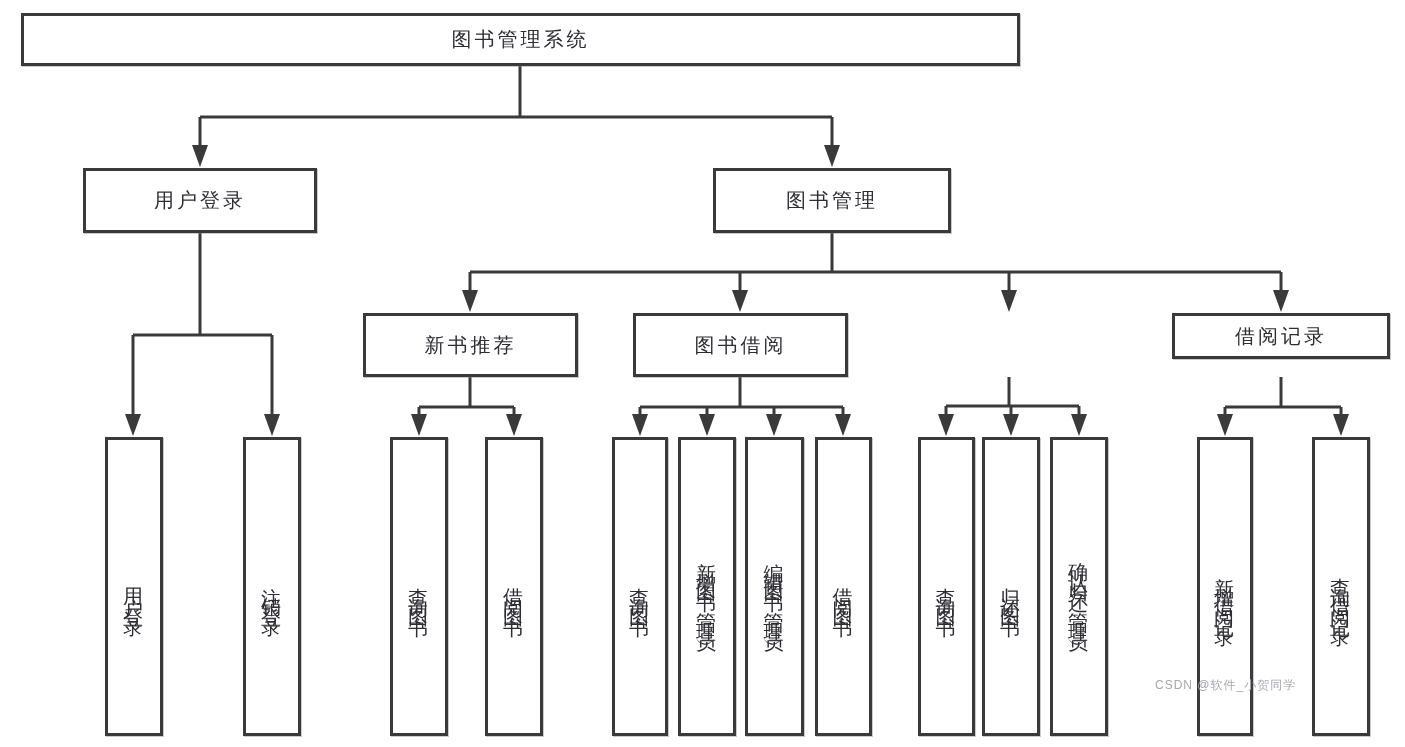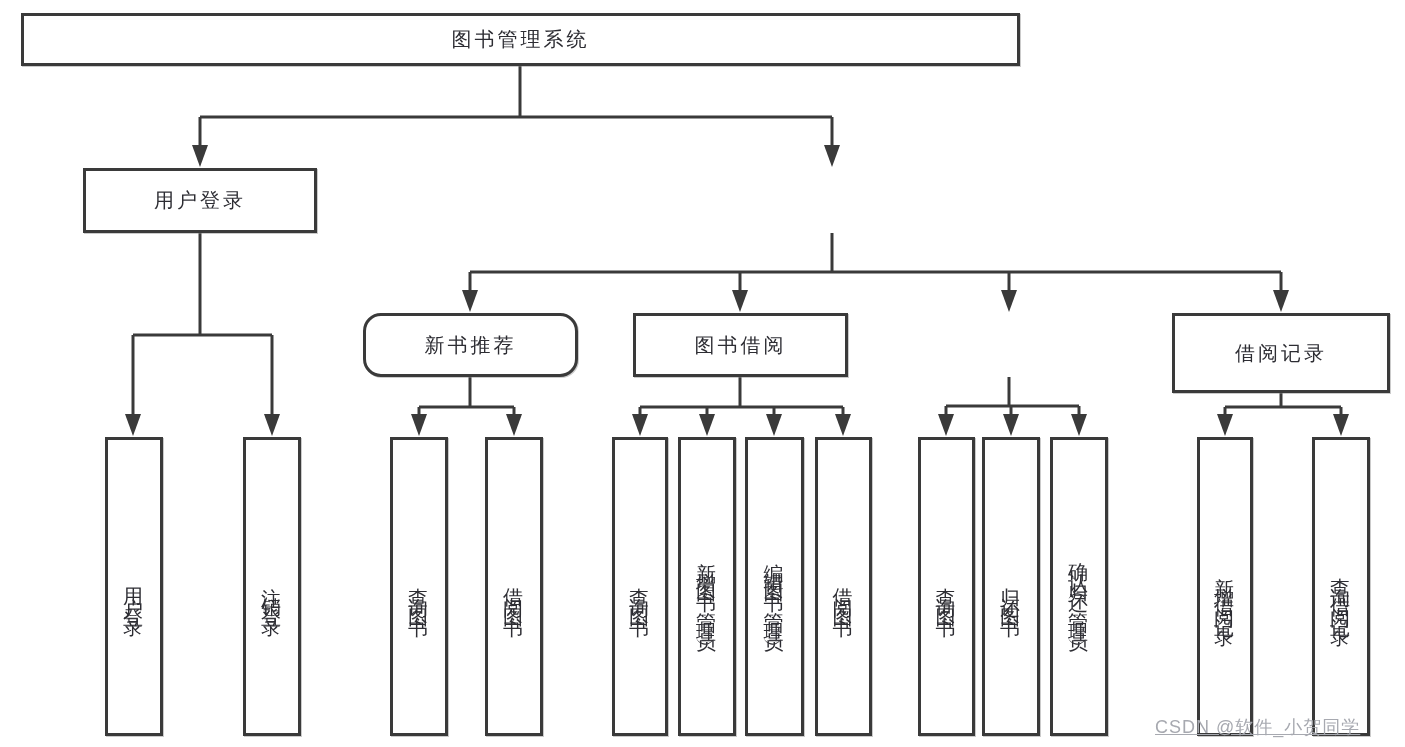--- a/index.html
+++ b/index.html
@@ -38,44 +38,43 @@
     letter-spacing:10px;
     margin-bottom:-10px;
     white-space:nowrap;
   }
   
   .n-root{left:21px;top:13px;width:999px;height:53px;}
   
   .n-user-login{left:83px;top:168px;width:234px;height:65px;}
   .n-book-mgmt{left:713px;top:168px;width:238px;height:65px;}
   
-  .n-new-book{left:363px;top:313px;width:215px;height:64px;border-radius:18px;}
+  .n-new-book{left:363px;top:313px;width:215px;height:64px;}
   .n-book-borrow{left:633px;top:313px;width:215px;height:64px;}
   .n-current-borrow{left:902px;top:313px;width:215px;height:64px;}
-  .n-borrow-records{left:1172px;top:313px;width:218px;height:80px;}
+  .n-borrow-records{left:1172px;top:313px;width:218px;height:46px;}
   
   .l-a1{left:105px;width:58px;}
   .l-a2{left:243px;width:58px;}
   .l-b1{left:390px;width:58px;}
   .l-b2{left:485px;width:58px;}
   .l-c1{left:612px;width:56px;}
   .l-c2{left:678px;width:58px;}
   .l-c3{left:745px;width:59px;}
   .l-c4{left:815px;width:57px;}
   .l-d1{left:918px;width:57px;}
   .l-d2{left:982px;width:58px;}
   .l-d3{left:1050px;width:58px;}
   .l-e1{left:1197px;width:56px;}
   .l-e2{left:1312px;width:58px;}
   #watermark{
-    position:absolute;left:1155px;top:715px;
-    font-size:18px;letter-spacing:1px;
+    position:absolute;left:1155px;top:677px;
+    font-size:12px;letter-spacing:1px;
     color:#a7a9b0;z-index:10;
     white-space:nowrap;
-    text-decoration:underline;
   }
 </style>
 </head>
 <body>
 
 <div id="stage">
 
   <svg id="connectors" viewBox="0 0 1405 747" xmlns="http://www.w3.org/2000/svg">
     <g stroke="#3a3a3a" stroke-width="3" fill="none">
 
@@ -145,20 +144,23 @@
     </g>
   </svg>
 
   <div class="node n-root">
     <span>图书管理系统</span>
   </div>
 
   <div class="node n-user-login">
     <span>用户登录</span>
   </div>
+  <div class="node n-book-mgmt">
+    <span>图书管理</span>
+  </div>
 
   <div class="node n-new-book">
     <span>新书推荐</span>
   </div>
   <div class="node n-book-borrow">
     <span>图书借阅</span>
   </div>
   <div class="node n-borrow-records">
     <span>借阅记录</span>
   </div>

